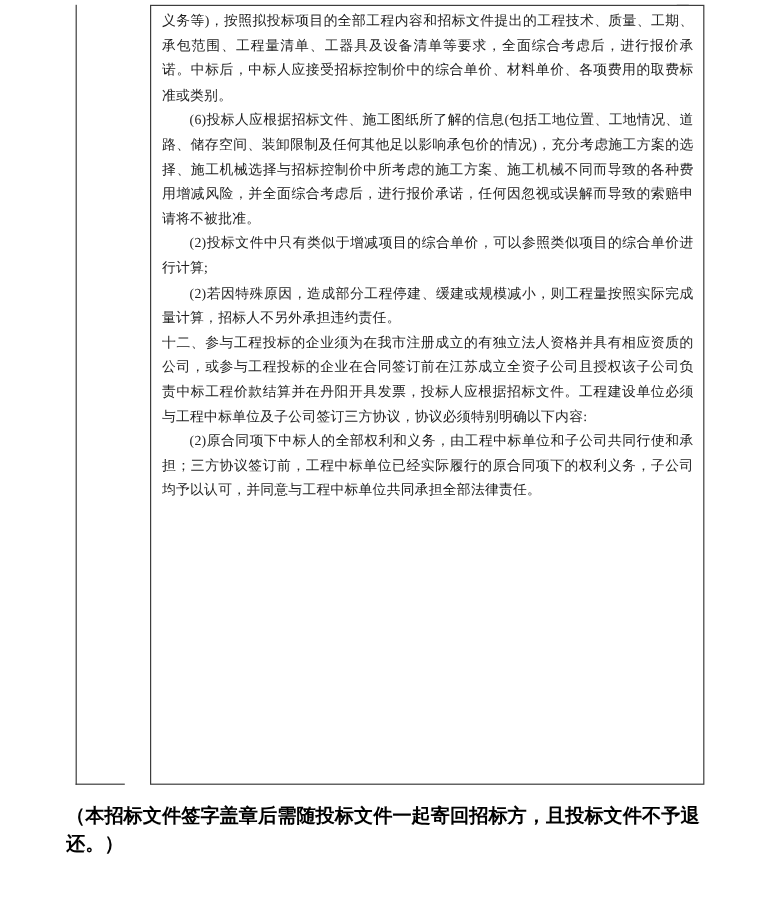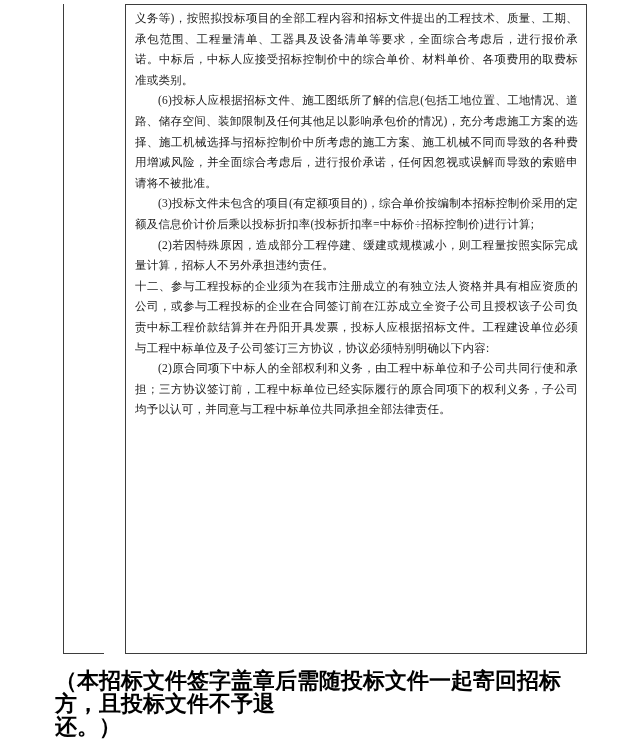--- a/index.html
+++ b/index.html
@@ -62,38 +62,38 @@
     text-indent: 2em;
   }
   
   .footer-note {
     position: absolute;
     left: 55px;
     top: 669px;
     width: 545px;
     font-family: "Liberation Sans", "DejaVu Sans", sans-serif;
     font-weight: 700;
-    font-size: 22px;
+    font-size: 16px;
     line-height: 23px;
     color: #000000;
   }
 </style>
 </head>
 <body>
 
 <div class="page">
 
   <div class="cell-left"></div>
 
   <div class="cell-right">
     <div class="clause-text">
 
     <p>义务等)，按照拟投标项目的全部工程内容和招标文件提出的工程技术、质量、工期、承包范围、工程量清单、工器具及设备清单等要求，全面综合考虑后，进行报价承诺。中标后，中标人应接受招标控制价中的综合单价、材料单价、各项费用的取费标准或类别。</p>
         <p class="indent">(6)投标人应根据招标文件、施工图纸所了解的信息(包括工地位置、工地情况、道路、储存空间、装卸限制及任何其他足以影响承包价的情况)，充分考虑施工方案的选择、施工机械选择与招标控制价中所考虑的施工方案、施工机械不同而导致的各种费用增减风险，并全面综合考虑后，进行报价承诺，任何因忽视或误解而导致的索赔申请将不被批准。</p>
-        <p class="indent">(3)投标文件未包含的项目(有定额项目的)，综合单价按编制本招标控制价采用的定额及信息价计价后乘以投标折扣率(投标折扣率=中标价÷招标控制价)进行计算;</p>
+        <p class="indent">(2)投标文件中只有类似于增减项目的综合单价，可以参照类似项目的综合单价进行计算;</p>
         <p class="indent">(2)若因特殊原因，造成部分工程停建、缓建或规模减小，则工程量按照实际完成量计算，招标人不另外承担违约责任。</p>
         <p>十二、参与工程投标的企业须为在我市注册成立的有独立法人资格并具有相应资质的公司，或参与工程投标的企业在合同签订前在江苏成立全资子公司且授权该子公司负责中标工程价款结算并在丹阳开具发票，投标人应根据招标文件。工程建设单位必须与工程中标单位及子公司签订三方协议，协议必须特别明确以下内容:</p>
         <p class="indent">(2)原合同项下中标人的全部权利和义务，由工程中标单位和子公司共同行使和承担；三方协议签订前，工程中标单位已经实际履行的原合同项下的权利义务，子公司均予以认可，并同意与工程中标单位共同承担全部法律责任。</p>
       </div>
   </div>
 
   <div class="top-border-ext"></div>
 
   <div class="footer-note">
     <span>（本招标文件签字盖章后需随投标文件一起寄回招标方，且投标文件不予退</span><br>

